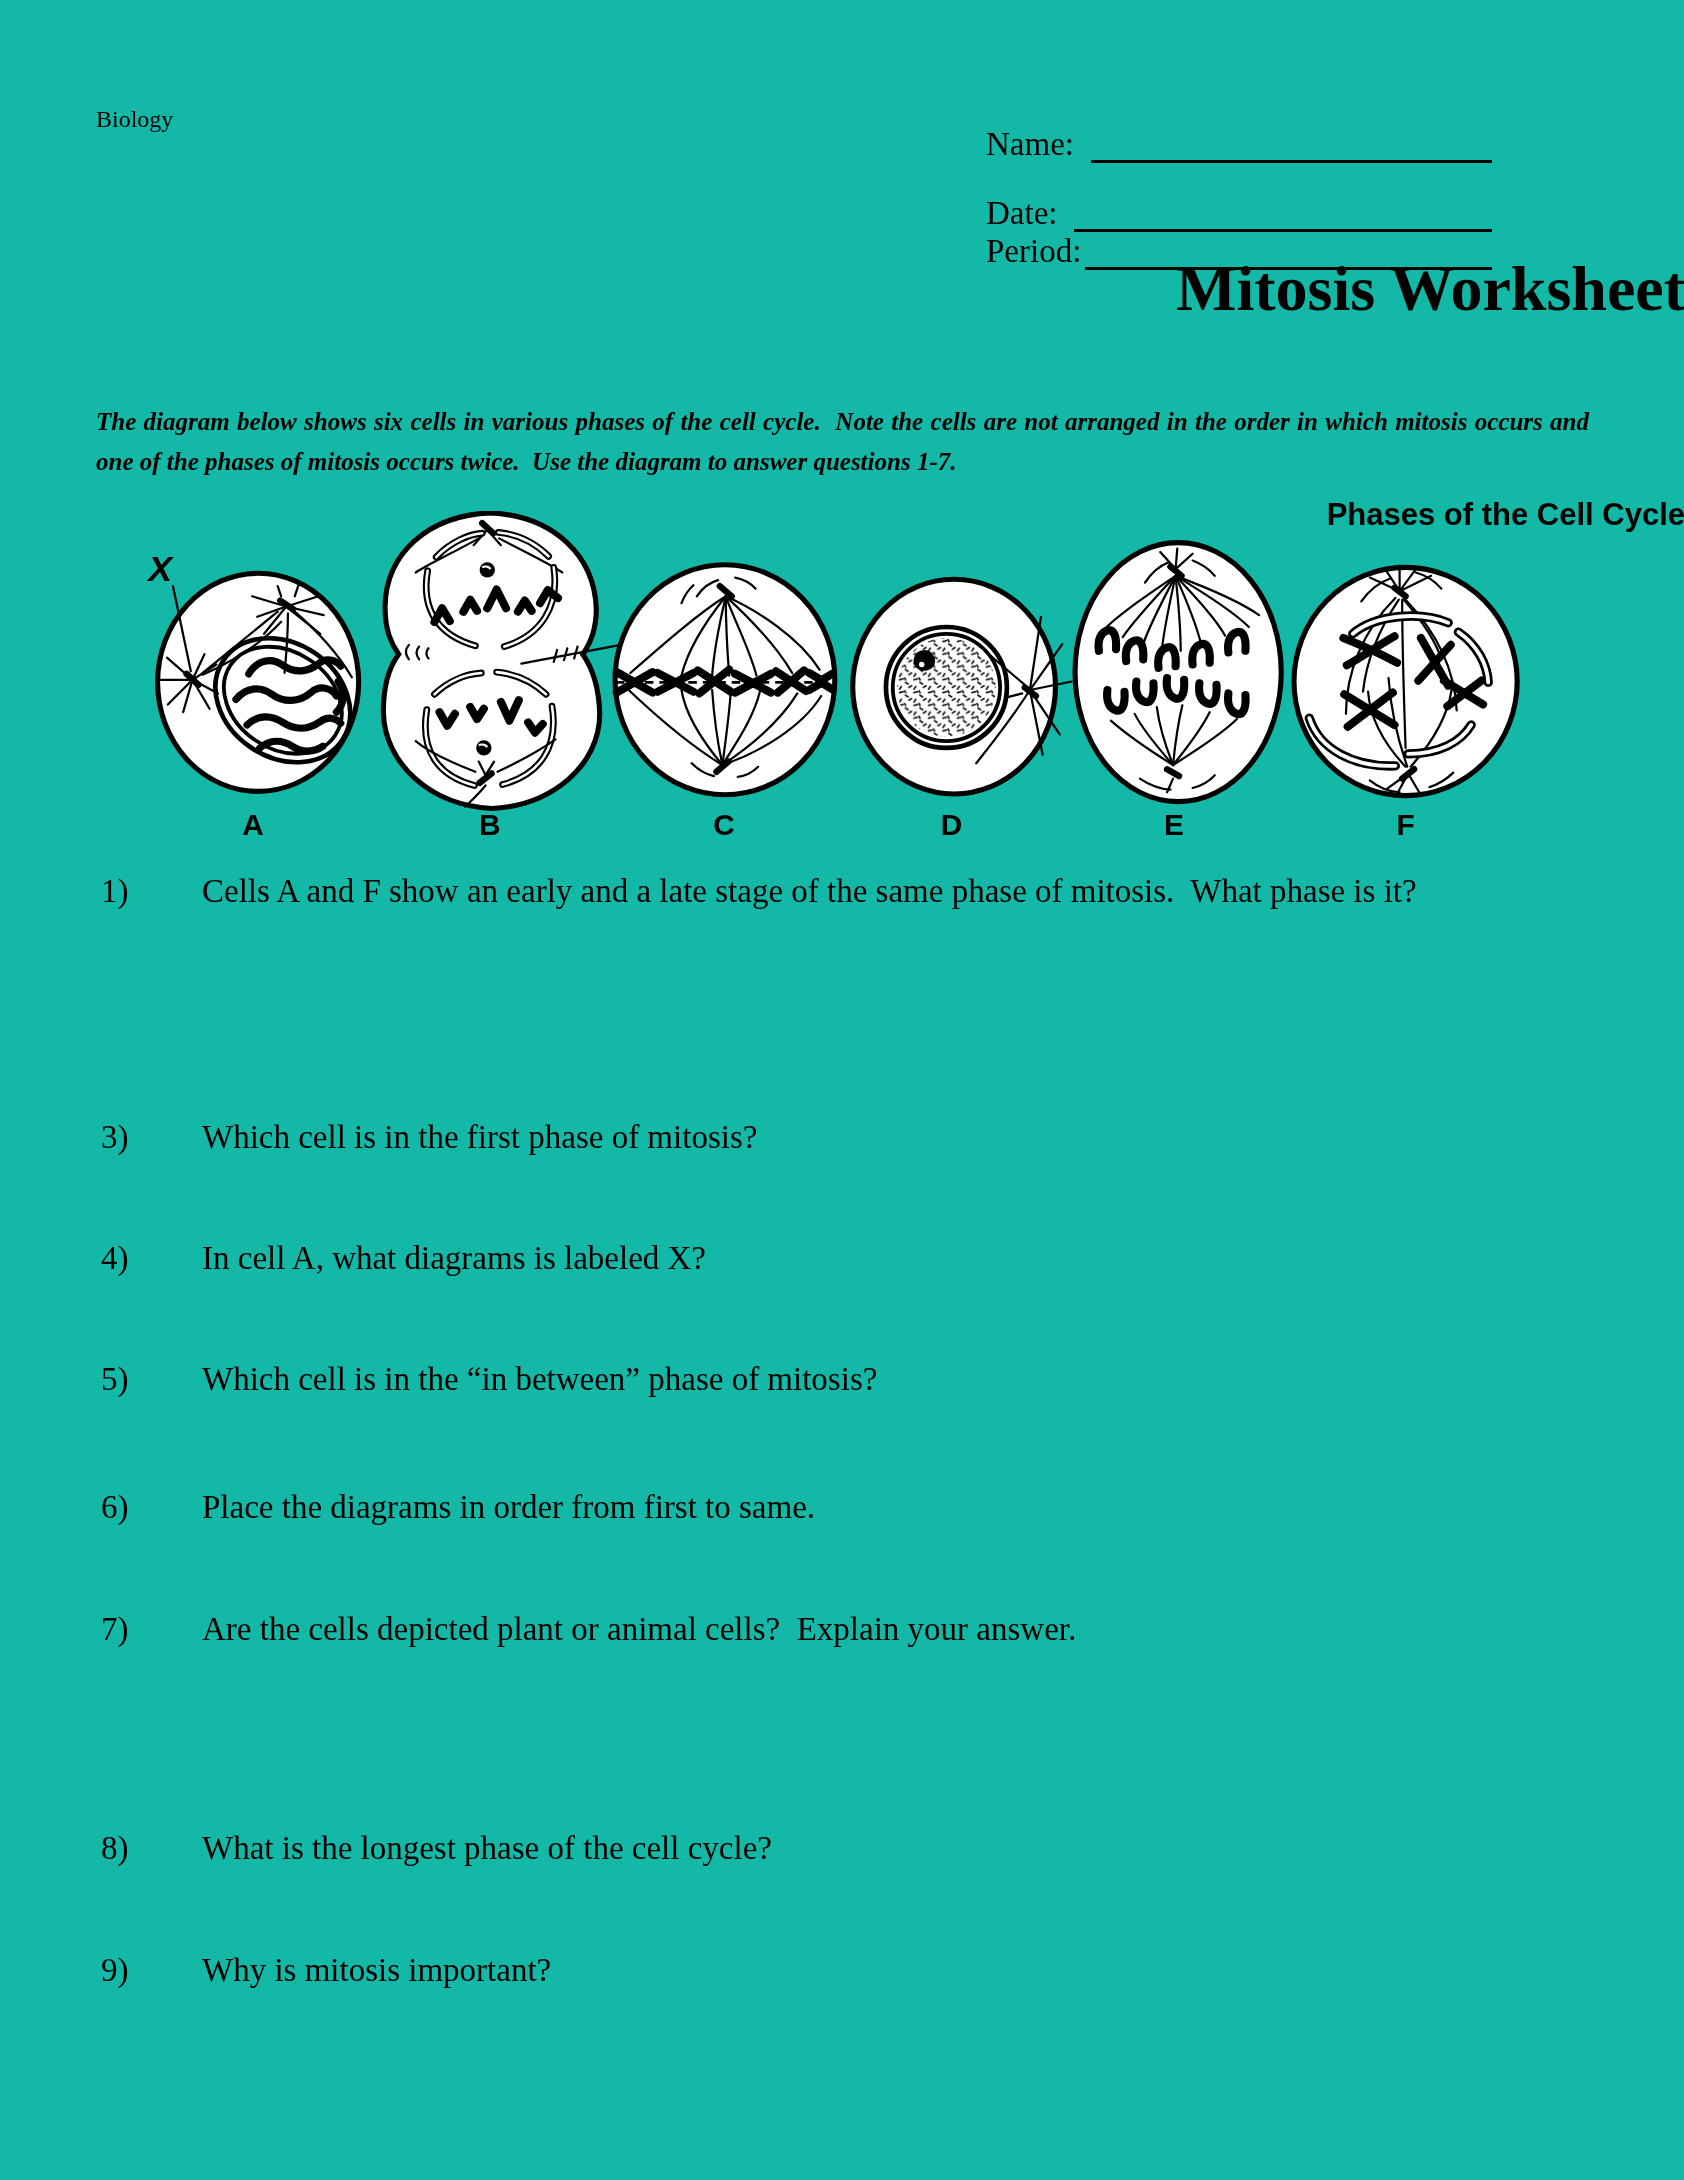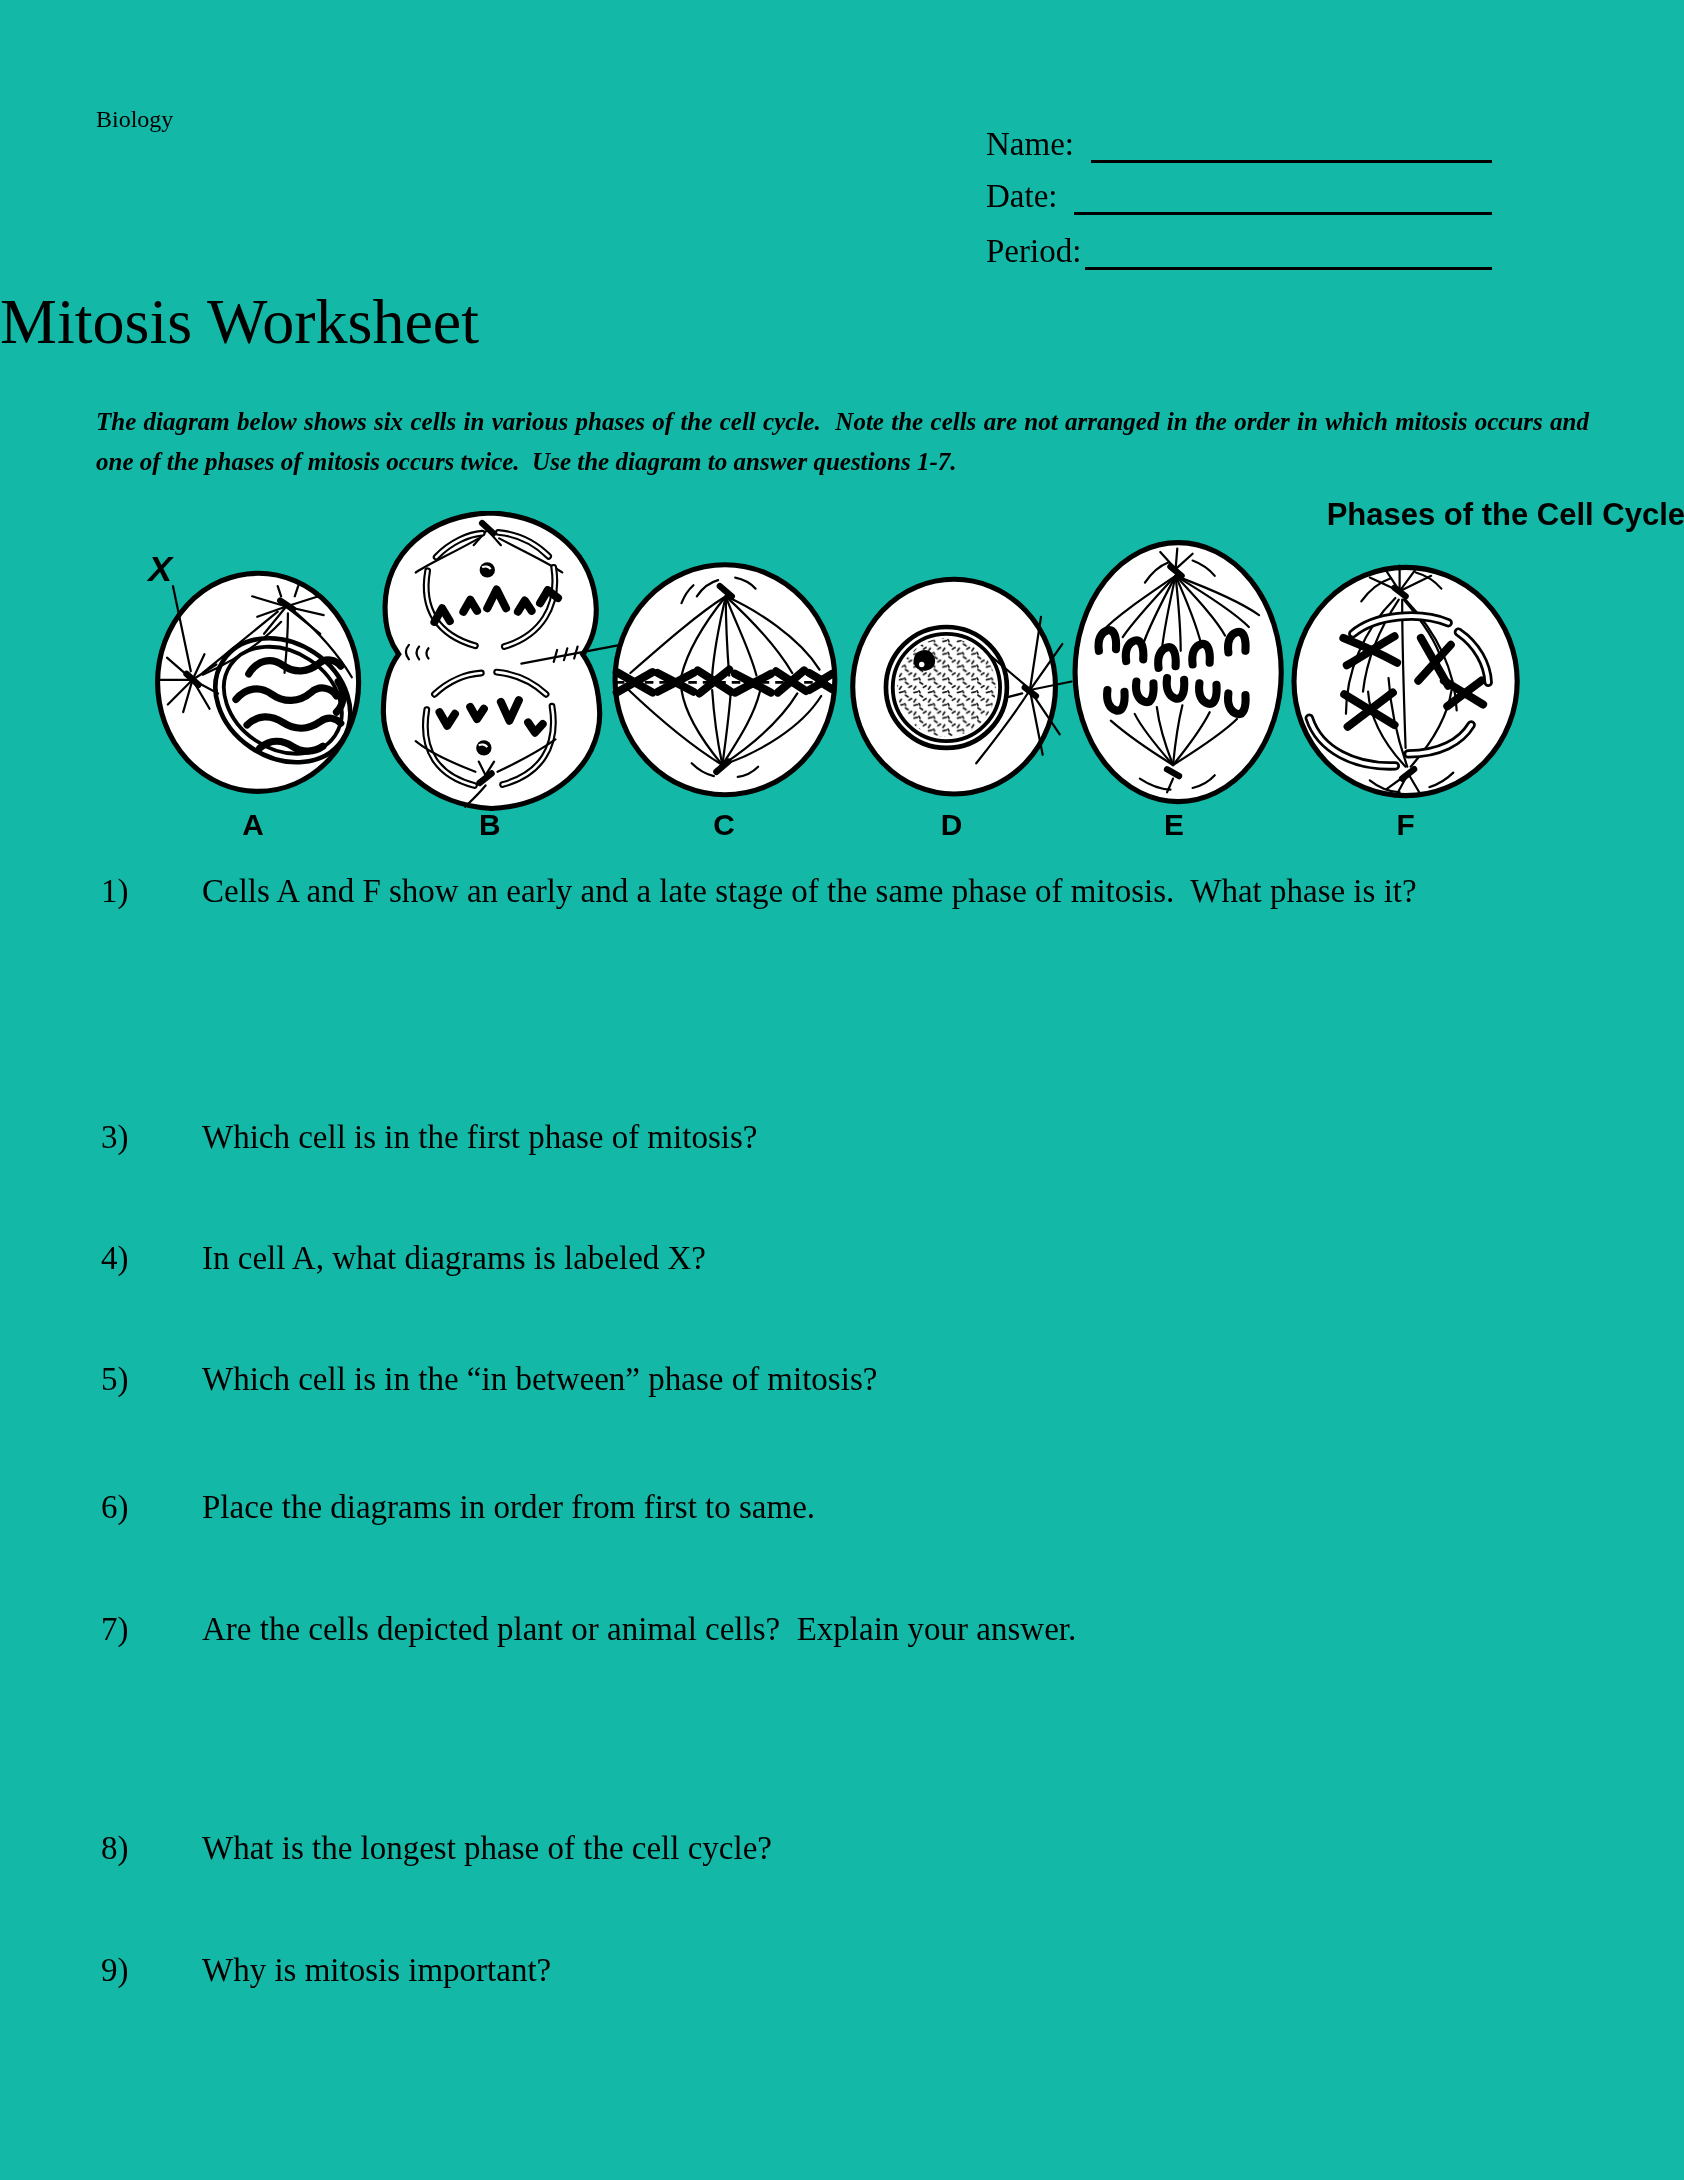--- a/index.html
+++ b/index.html
@@ -7,22 +7,22 @@
     position:relative; width:1685px; height:2181px; background:#14b8a6;
     font-family:"Liberation Serif", serif; color:#000; overflow:hidden;
   }
   .course { position:absolute; left:96px; top:106px; font-size:24px; }
   .hfield { position:absolute; left:986px; width:506px; height:44px;
             display:flex; align-items:flex-end; font-size:33px;text-align:right; }
   .hfield .lbl { white-space:nowrap; line-height:1; padding-bottom:1.7px; }
   .hfield .blank { flex:1; border-bottom:3px solid #000; height:37px; }
   .blank.gap { margin-left:17px; }
   .blank.tight { margin-left:3.4px; }
-  .title { position:absolute; top:257px; left:0; width:100%; text-align:left;
-           font-size:64px; font-weight:normal; line-height:1;margin-top:33px; }
+  .title { position:absolute; top:257px; left:0; width:100%; text-align:right;
+           font-size:64px; font-weight:bold; line-height:1; }
   .intro { position:absolute; top:402px; left:96px; width:1493px;
            font-size:25px; font-weight:bold; font-style:italic;
            line-height:40px; text-align:justify; white-space:pre-wrap; }
   .diagram-heading { position:absolute; top:497px; left:0; width:100%; text-align:right;
            font-family:"Liberation Sans", sans-serif; font-weight:bold; font-size:31px; z-index:2; }
   .diagram-svg { position:absolute; top:511px; left:0; width:1685px; height:341px; z-index:1; }
   .q { position:absolute; left:101px; width:1482px; font-size:33px; line-height:39px; }
   .qnum { display:inline-block; width:101px; vertical-align:top; }
   .qtext { white-space:pre-wrap; }
   
@@ -46,21 +46,21 @@
 <body>
 
 <div class="page">
 
   <div class="course">Biology</div>
 
   <div class="hfield" style="top:119px">
     <span class="lbl">Name:</span>
     <span class="blank gap"></span>
   </div>
-  <div class="hfield" style="top:171px">
+  <div class="hfield" style="top:188px">
     <span class="lbl">Date:</span>
     <span class="blank gap"></span>
   </div>
   <div class="hfield" style="top:226px">
     <span class="lbl">Period:</span>
     <span class="blank tight"></span>
   </div>
 
   <div class="title">Mitosis Worksheet</div>
 

